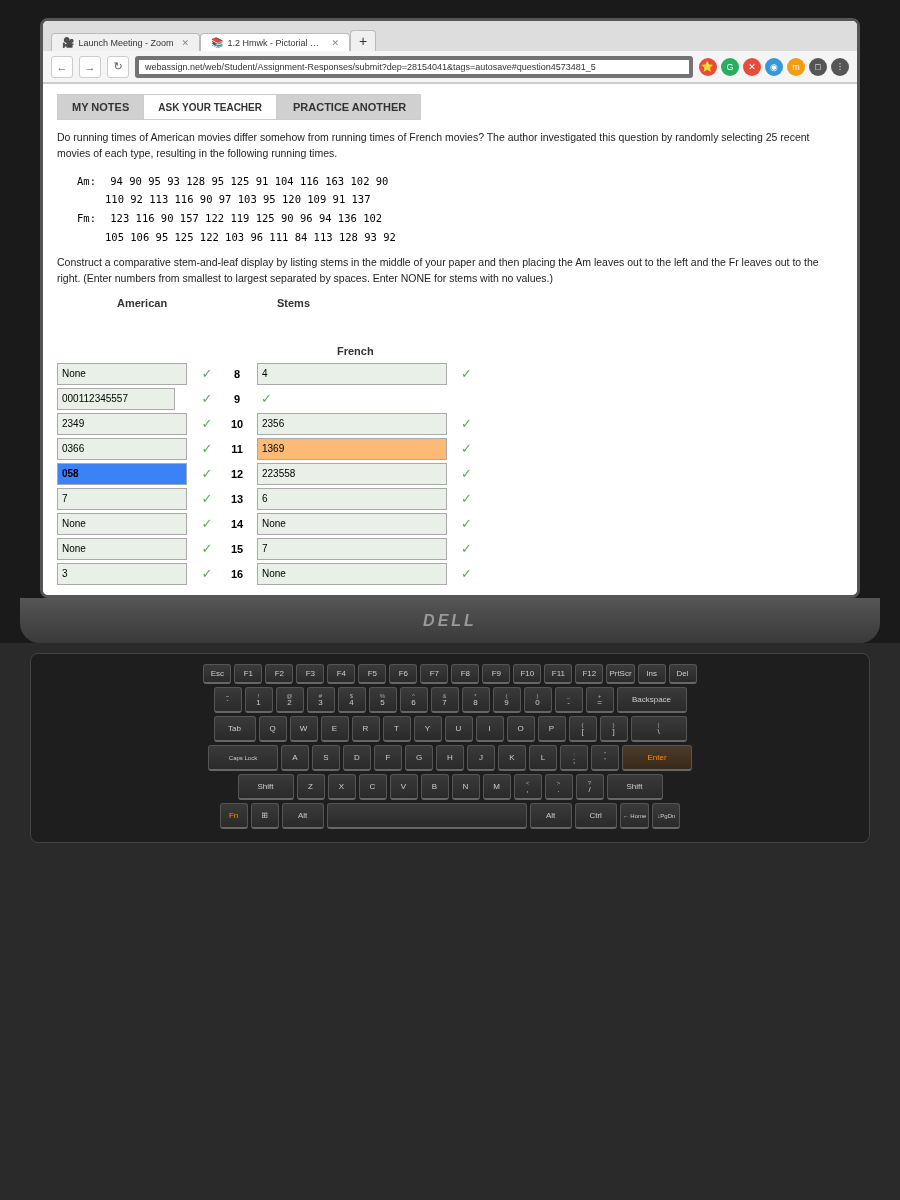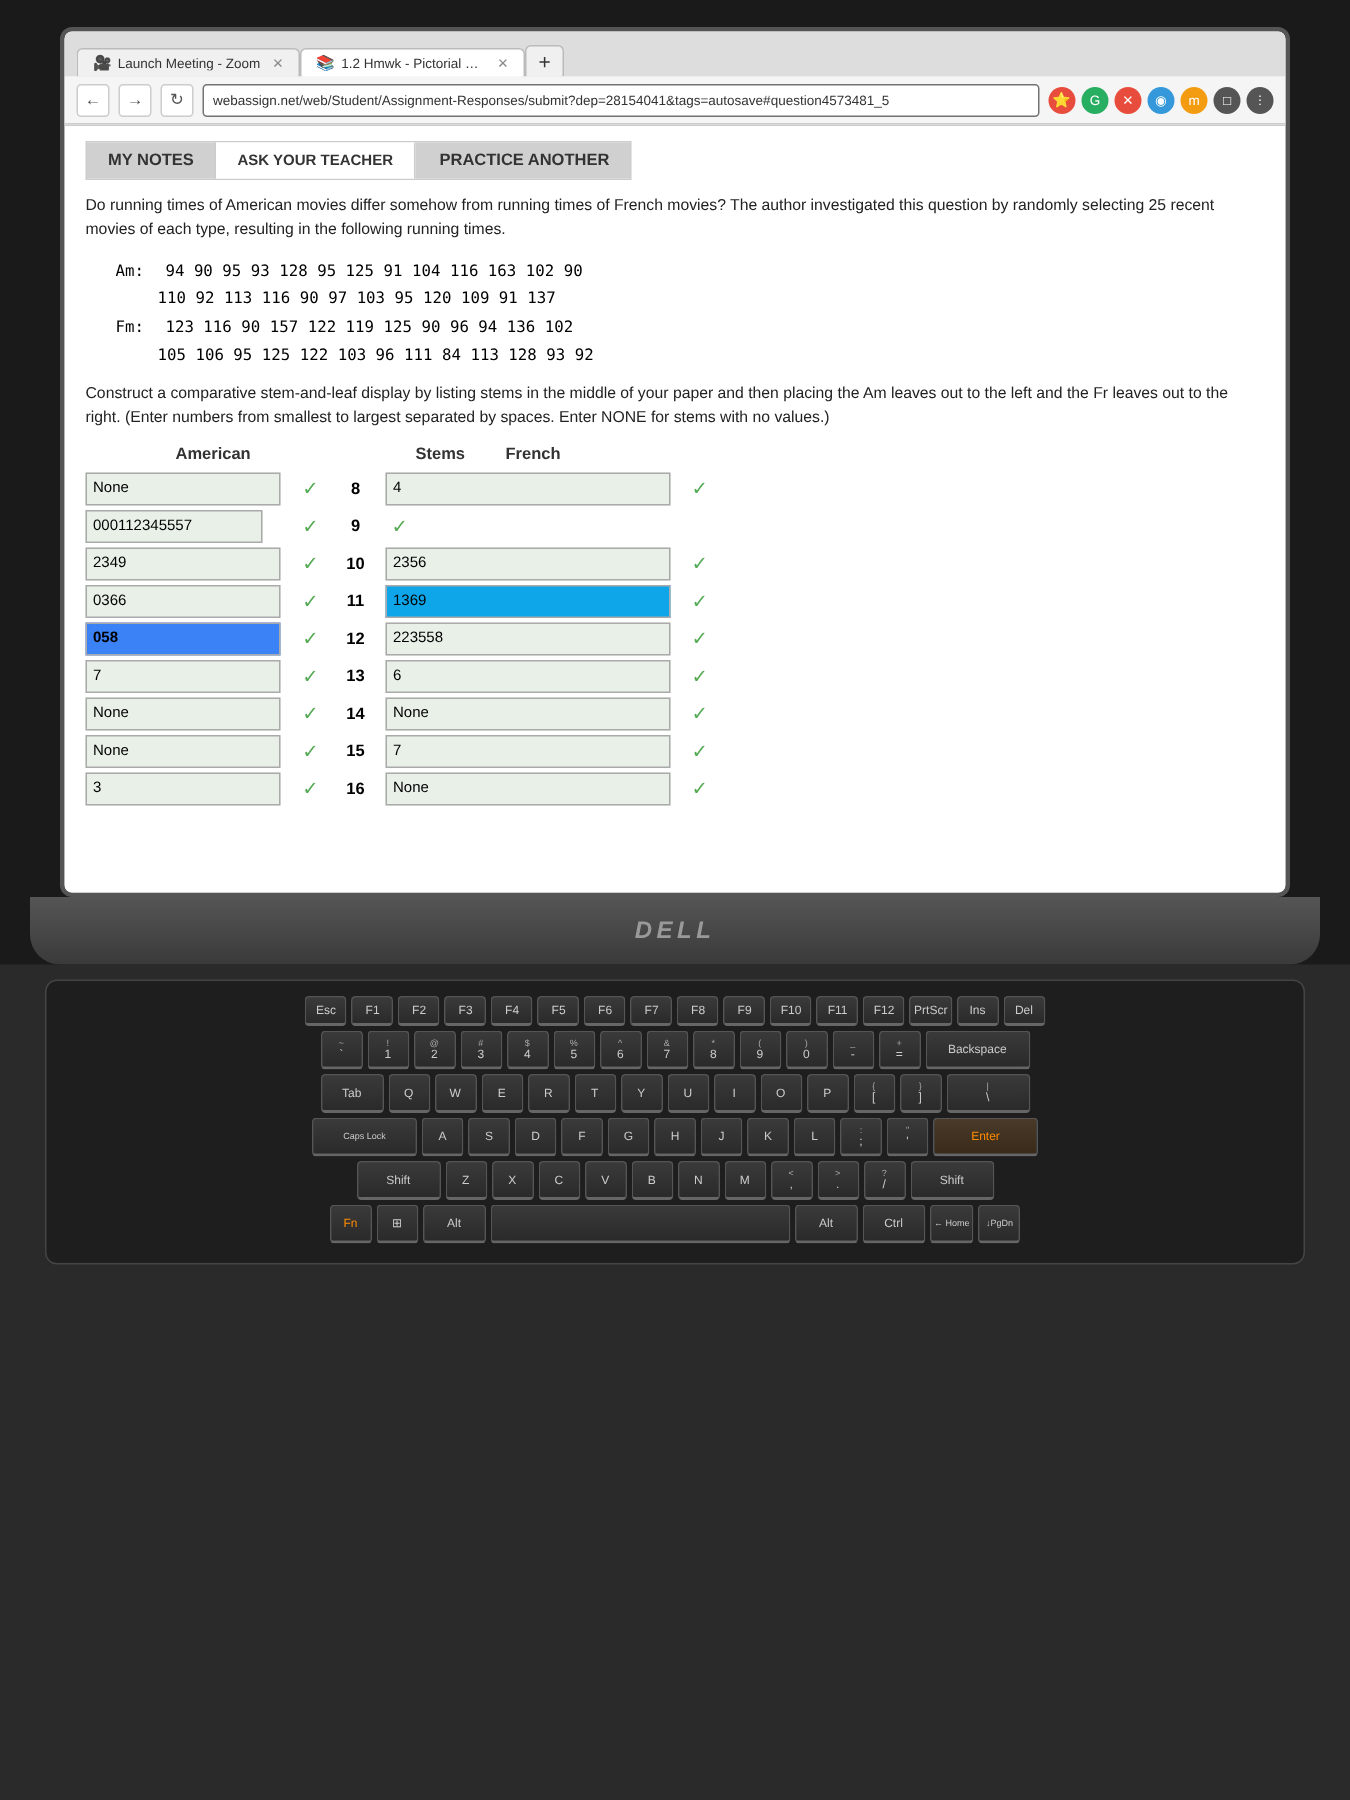--- a/index.html
+++ b/index.html
@@ -86,21 +86,21 @@
       display: flex;
       align-items: center;
       justify-content: center;
       cursor: pointer;
       color: #555;
     }
 
     .browser-address-bar {
       flex: 1;
       height: 22px;
-      border: 1px solid #737373;
+      border: 4px solid #737373;
       border-radius: 3px;
       padding: 0 6px;
       font-size: 9px;
       color: #333;
       background: #fff;
       overflow: hidden;
       white-space: nowrap;
       text-overflow: ellipsis;
       display: flex;
       align-items: center;
@@ -206,20 +206,21 @@
     .stem-leaf-header .col-american {
       width: 160px;
     }
 
     .stem-leaf-header .col-stems {
       width: 60px;
     }
 
     .stem-leaf-header .col-french {
       width: 200px;
+      margin-top: 48px;
     }
 
     .stem-leaf-row {
       display: flex;
       align-items: center;
       margin-bottom: 3px;
     }
 
     .sl-american {
       width: 140px;
@@ -455,21 +456,21 @@
     </div>
     <div class="sl-french-check" style="color:#5a5; font-size:13px; margin-left:4px;">✓</div>
   </div>
           <div class="stem-leaf-row">
     <div class="sl-american">
       <input type="text" value="0366" style="width: 130px; height: 22px; border: 1px solid rgb(170, 170, 170); padding: 2px 4px; font-size: 10px; background: rgb(232, 240, 232);">
     </div>
     <div class="sl-check" style="color:#5a5; font-size:13px;">✓</div>
     <div class="sl-stem">11</div>
     <div class="sl-french">
-      <input type="text" value="1369" style="width: 190px; height: 22px; border: 1px solid rgb(170, 170, 170); padding: 3px 4px; font-size: 10px; background: #0ea5e9;">
+      <input type="text" value="1369" style="width: 190px; height: 22px; border: 1px solid rgb(170, 170, 170); padding: 3px 4px; font-size: 10px; background: #fdba74;">
     </div>
     <div class="sl-french-check" style="color:#5a5; font-size:13px; margin-left:4px;">✓</div>
   </div>
           <div class="stem-leaf-row">
     <div class="sl-american">
       <input type="text" value="058" style="width: 130px; height: 22px; border: 1px solid rgb(170, 170, 170); padding: 2px 4px; font-size: 10px; background: #3b82f6; font-weight: bold;">
     </div>
     <div class="sl-check" style="color:#5a5; font-size:13px;">✓</div>
     <div class="sl-stem">12</div>
     <div class="sl-french">

